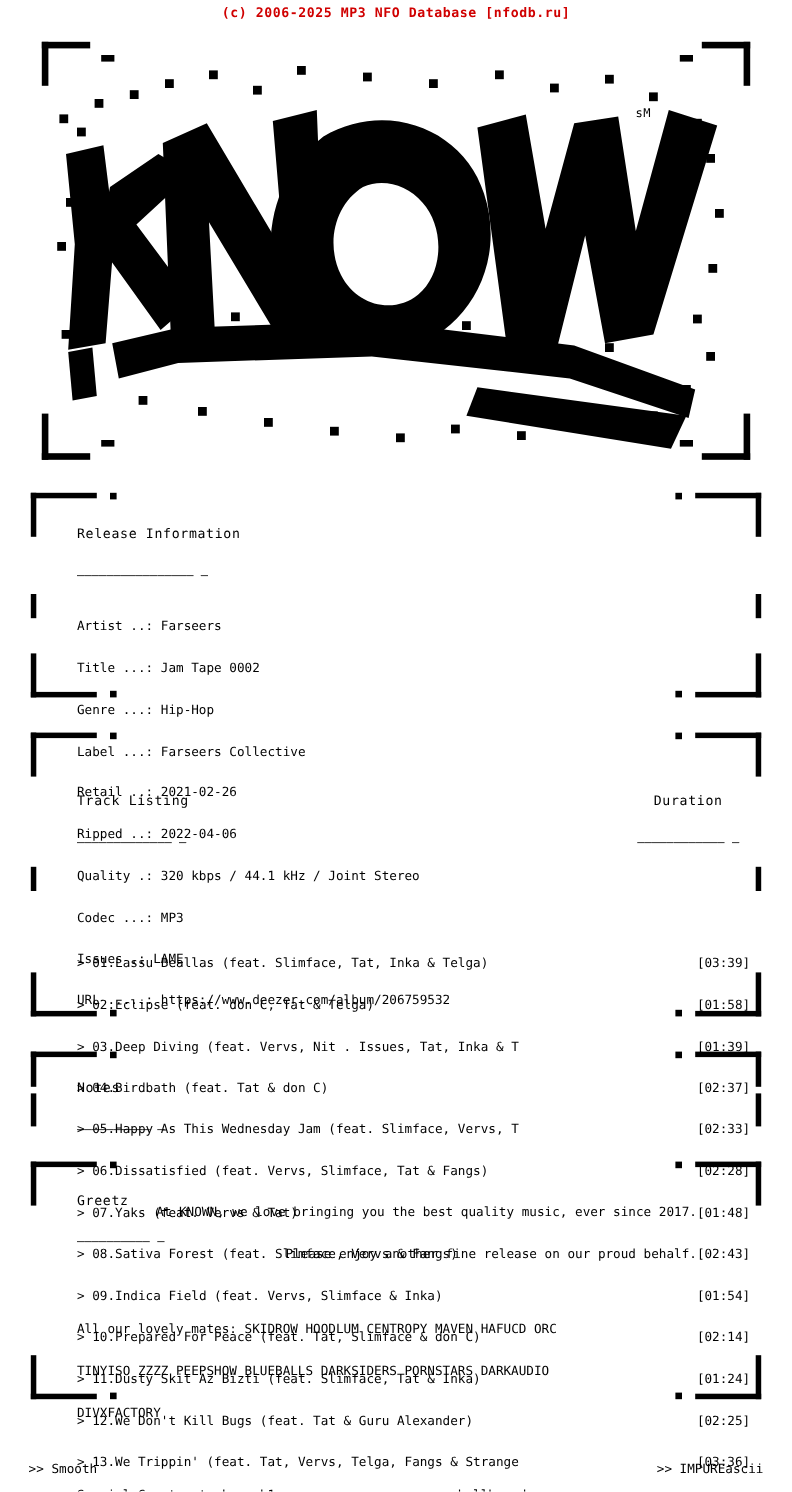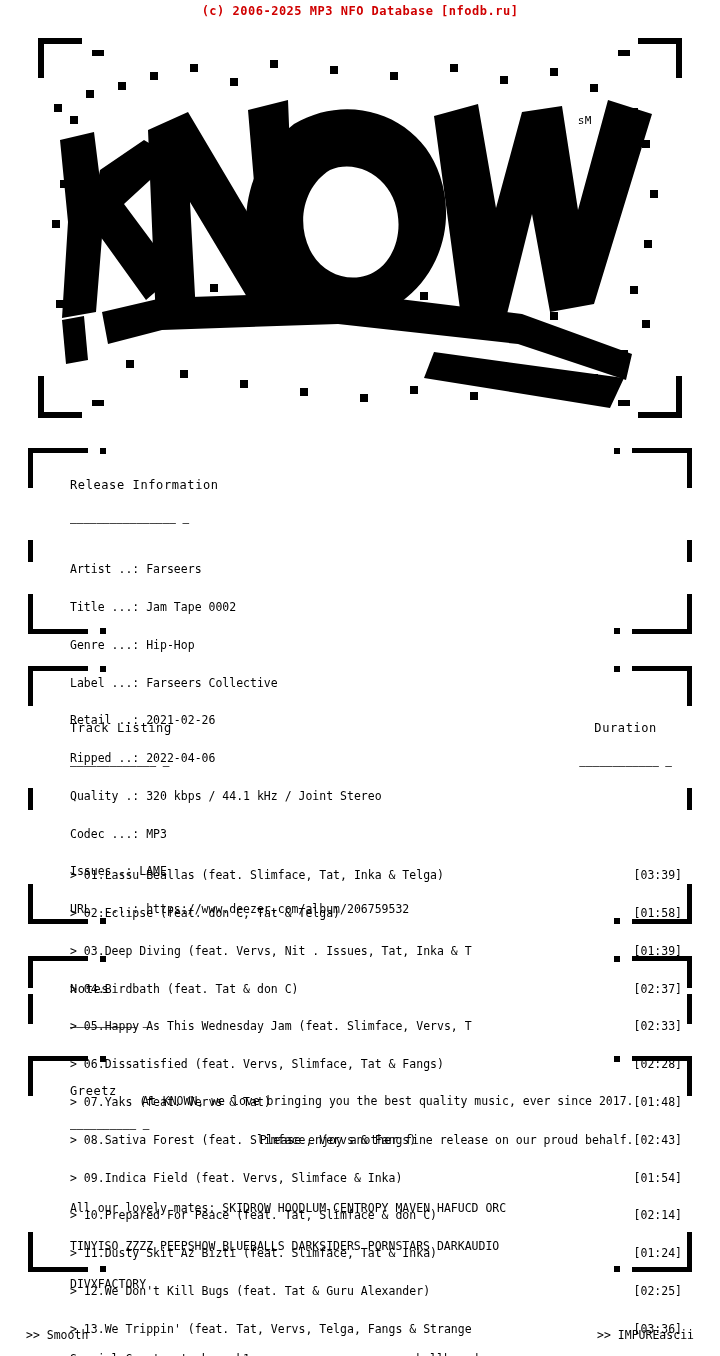--- a/index.html
+++ b/index.html
@@ -29,21 +29,21 @@
     height: 420px;
     position: relative;
   }
   .logo-svg {
     display: block;
     margin: 0 auto;
   }
   .sm-mark {
     position: absolute;
     right: 128px;
-    top: 94px;
+    top: 76px;
     font-size: 11px;
     letter-spacing: 0.5px;
   }
   .panel {
     position: relative;
     margin: 0 22px 0 22px;
     box-sizing: border-box;
   }
   .panel-inner {
     padding: 14px 24px 14px 48px;

